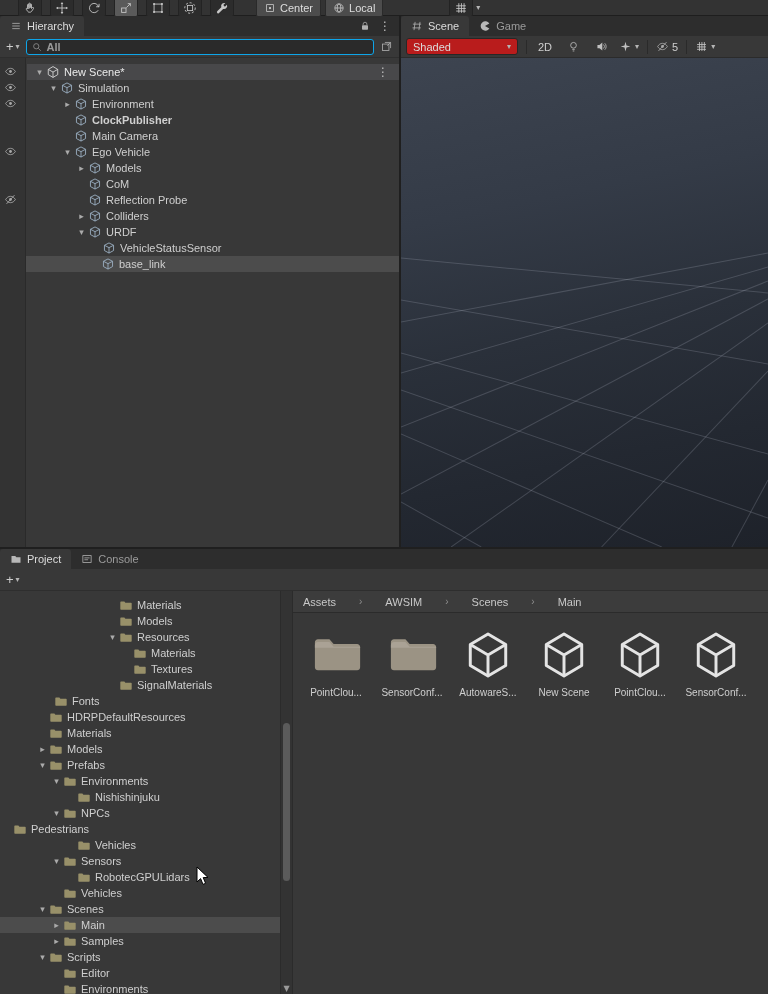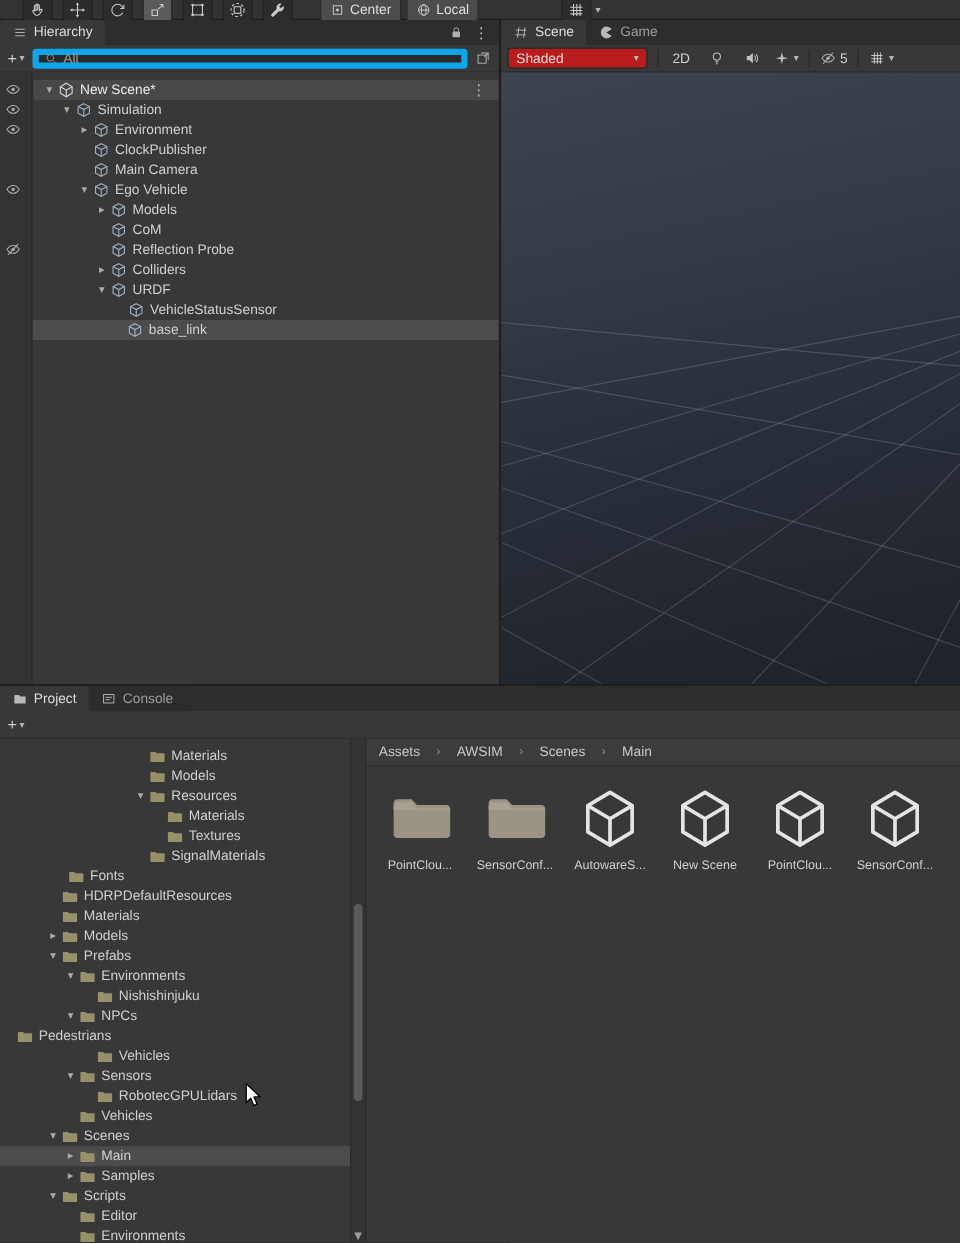--- a/index.html
+++ b/index.html
@@ -32,22 +32,22 @@
   .tab-strip{height:20px;background:var(--strip-bg,#2d2d2d);display:flex;align-items:flex-end;flex:0 0 auto;}
   .tab{height:20px;display:flex;align-items:center;gap:5px;padding:0 10px;background:var(--strip-bg,#2d2d2d);color:#9b9b9b;}
   .tab.active{background:var(--panel-bg,#383838);color:#dcdcdc;border-radius:3px 3px 0 0;}
   .tab-icon{width:12px;height:12px;display:inline-flex;}
   .tab-icon svg{width:100%;height:100%;}
   .strip-actions{margin-left:auto;display:flex;align-items:center;gap:8px;padding-right:8px;color:#b0b0b0;height:100%;}
   .dots{font-size:12px;color:#bdbdbd;font-family:"DejaVu Sans",sans-serif;}
   .panel-toolbar{height:22px;background:var(--panel-bg,#383838);border-bottom:1px solid #2e2e2e;
     display:flex;align-items:center;padding:0 6px;gap:6px;flex:0 0 auto;}
   .create-btn{display:flex;align-items:center;gap:2px;color:#cfcfcf;font-size:13px;}
-  .search-field{flex:1;height:16px;background:#2a2a2a;border:5px solid #0ea5e9;border-radius:3px;
-    display:flex;align-items:center;gap:4px;padding:0 4px;color:#9a9a9a;}
+  .search-field{flex:1;height:16px;background:#2a2a2a;border:1px solid #0ea5e9;border-radius:3px;
+    display:flex;align-items:center;gap:4px;padding:0 4px;color:#9a9a9a;font-weight:bold;}
 
   
   #hierarchy-tree{flex:1;position:relative;background:var(--panel-bg,#383838);padding-top:6px;overflow:hidden;}
   #hierarchy-gutter{position:absolute;left:0;top:0;bottom:0;width:26px;background:#333;border-right:1px solid #2a2a2a;}
   .gutter-icon{position:absolute;left:4px;width:13px;height:13px;display:inline-flex;}
   .gutter-icon svg{width:100%;height:100%;}
   .tree-row{height:16px;display:flex;align-items:center;white-space:nowrap;color:#cfcfcf;}
   #hierarchy-rows .tree-row{margin-left:27px;}
   .tree-row.scene{background:var(--scene-row,#48484a);color:#eaeaea;}
   .tree-row.sel{background:var(--selection,#4c4c4c);}
@@ -70,21 +70,21 @@
 
   
   #bottom-panel{flex:1;display:flex;flex-direction:column;border-top:2px solid #1f1f1f;
     background:var(--panel-bg,#383838);min-height:0;}
   #project-content{flex:1;display:flex;min-height:0;justify-content:flex-end;}
   #project-tree{width:280px;padding-top:6px;overflow:hidden;background:var(--panel-bg,#383838);}
   #project-scrollbar{width:13px;background:#333;border-left:1px solid #2b2b2b;border-right:1px solid #2b2b2b;position:relative;flex:0 0 13px;}
   #project-scrollbar .thumb{position:absolute;left:2px;right:2px;top:132px;height:158px;background:#5b5b5b;border-radius:5px;}
   .sb-arrow{position:absolute;bottom:1px;left:0;right:0;text-align:center;font-size:8px;color:#9a9a9a;font-family:"DejaVu Sans",sans-serif;}
   #project-main{flex:1;display:flex;flex-direction:column;min-width:0;}
-  #breadcrumb{height:22px;background:#3c3c3c;border-bottom:1px solid #2b2b2b;display:flex;align-items:center;padding:0 10px;gap:13px;color:#c8c8c8;}
+  #breadcrumb{height:22px;background:#3c3c3c;border-bottom:1px solid #2b2b2b;display:flex;align-items:center;padding:0 10px;gap:23px;color:#c8c8c8;}
   .crumb-sep{color:#8d8d8d;font-size:10px;}
   #assets-grid{flex:1;display:flex;flex-wrap:wrap;align-content:flex-start;padding:14px 4px 0 6px;gap:2px;background:var(--panel-bg,#383838);}
   .asset-tile{width:74px;display:flex;flex-direction:column;align-items:center;gap:4px;}
   .asset-icon{width:56px;height:56px;display:flex;align-items:center;justify-content:center;}
   .asset-icon svg{width:54px;height:54px;}
   .asset-label{font-size:10px;color:#cfcfcf;max-width:72px;overflow:hidden;white-space:nowrap;}
   #cursor{position:absolute;left:196px;top:866px;z-index:99;}
 </style>
 </head>
 <body>
@@ -275,21 +275,21 @@
             <div class="tree-row" style="padding-left: 34px;">
               <span class="tw-arrow">▸</span>
               <span class="tw-icon">
                 <svg viewBox="0 0 16 16" fill="none" stroke="#9eb2c6">
                   <path d="M8 2.2 13.2 4.9v6L8 13.8 2.8 10.9v-6z"></path>
                   <path d="M2.8 4.9 8 7.6l5.2-2.7M8 7.6v6.2"></path>
                 </svg>
               </span>
               <span class="tw-label">Environment</span>
             </div>
-            <div class="tree-row" style="padding-left: 34px;">
+            <div class="tree-row" style="padding-left: 34px; font-weight: bold;">
               <span class="tw-arrow"></span>
               <span class="tw-icon">
                 <svg viewBox="0 0 16 16" fill="none" stroke="#9eb2c6">
                   <path d="M8 2.2 13.2 4.9v6L8 13.8 2.8 10.9v-6z"></path>
                   <path d="M2.8 4.9 8 7.6l5.2-2.7M8 7.6v6.2"></path>
                 </svg>
               </span>
               <span class="tw-label">ClockPublisher</span>
             </div>
             <div class="tree-row" style="padding-left: 34px;">

